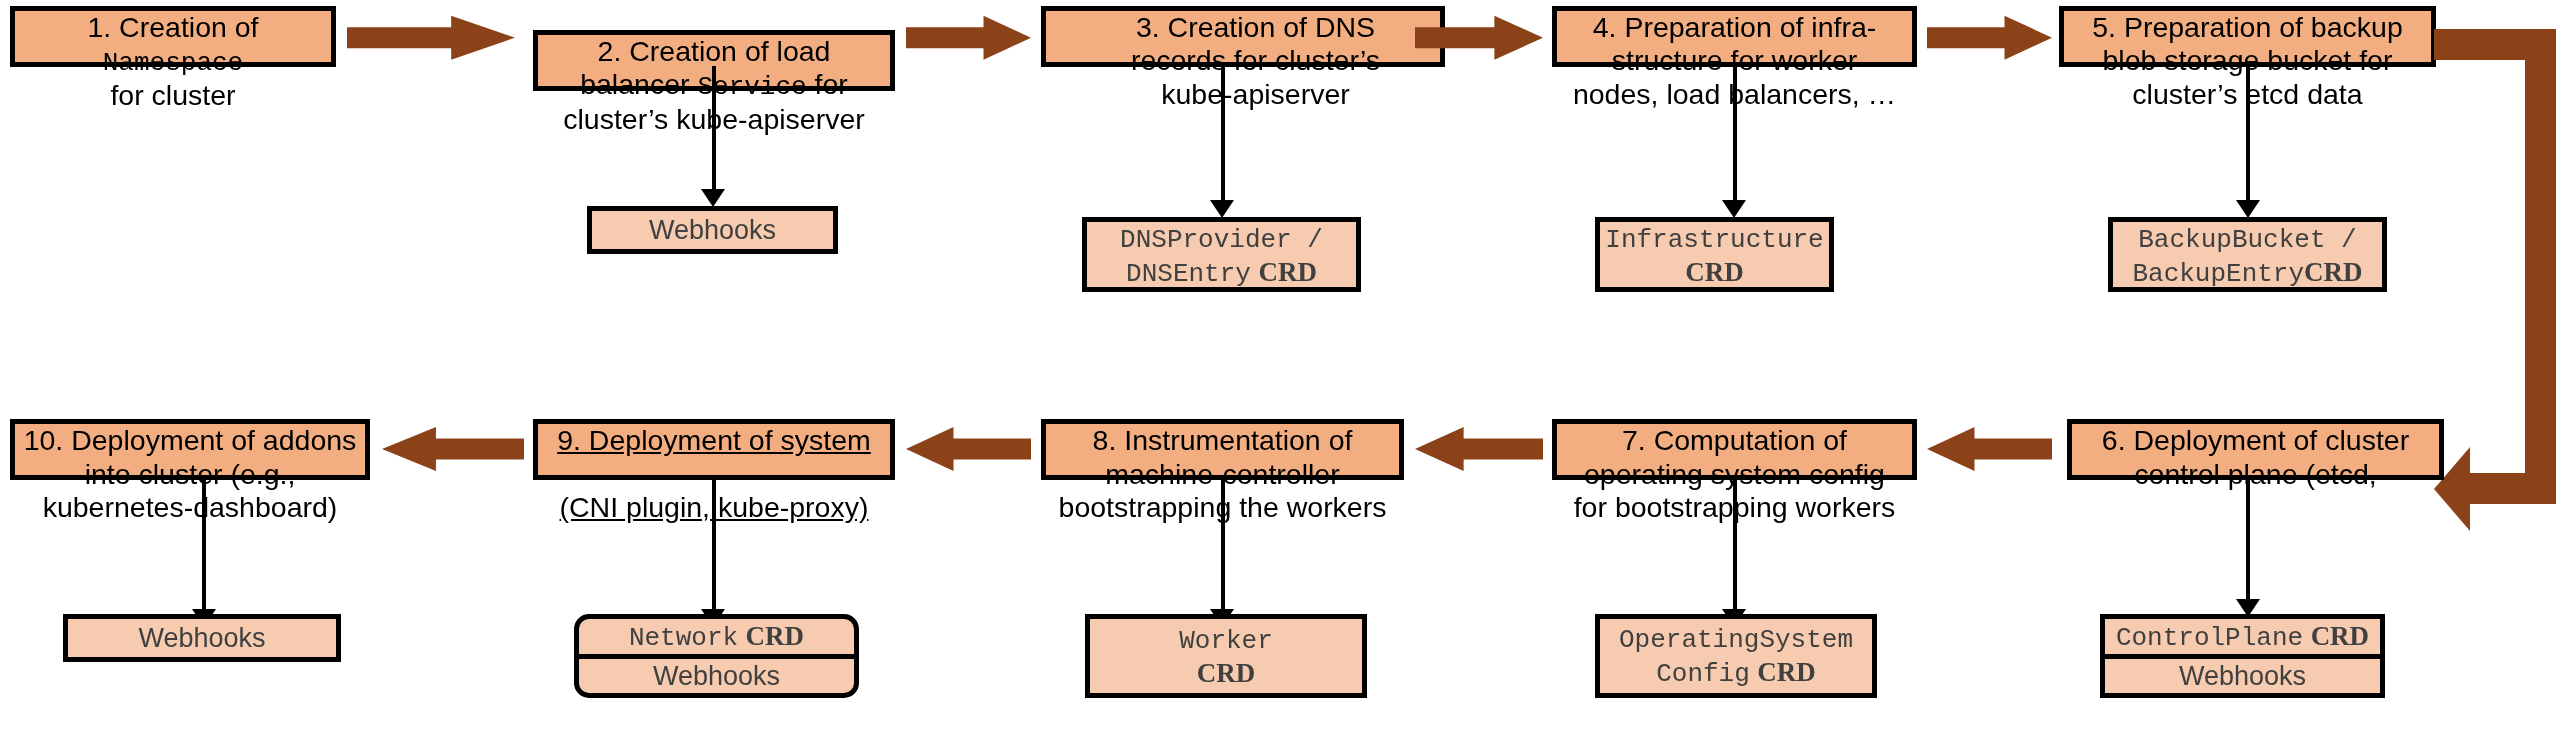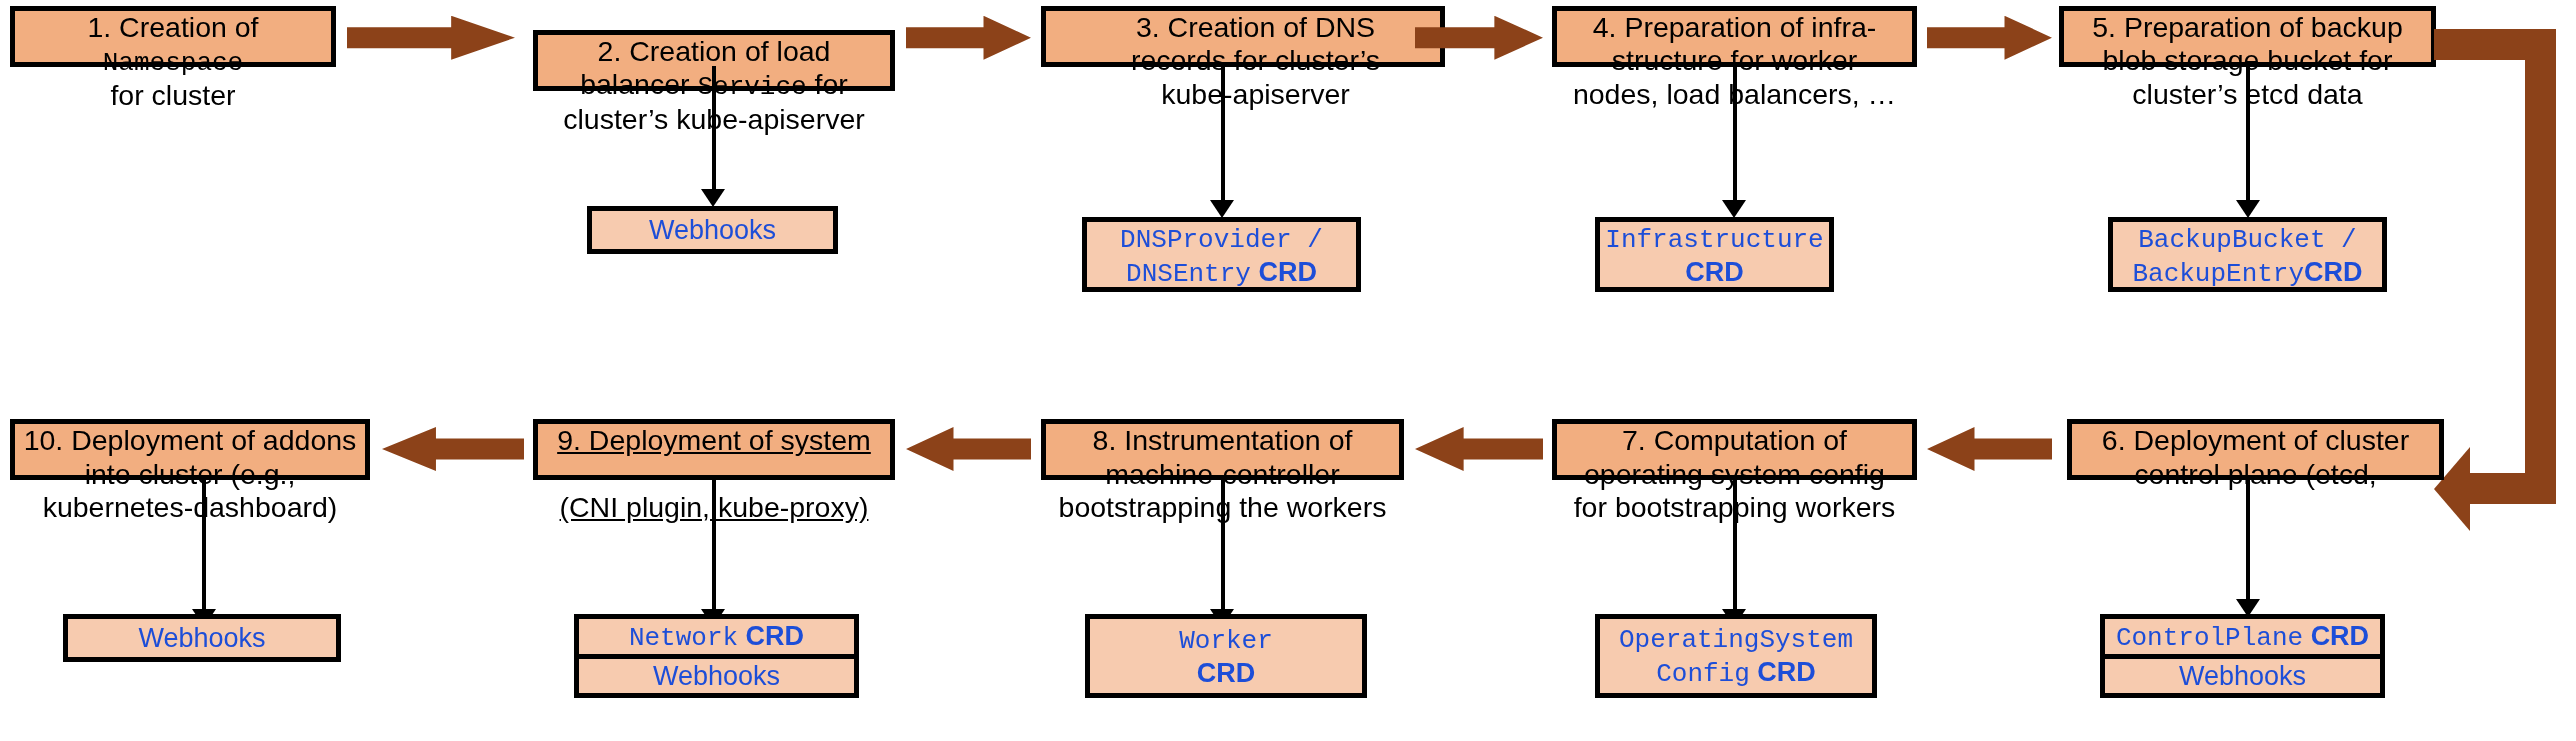--- a/index.html
+++ b/index.html
@@ -44,34 +44,34 @@
     border: 5px solid #000000;
     display: flex;
     flex-direction: column;
   }
   .artifact-cell {
     flex: 1 1 auto;
     display: flex;
     align-items: center;
     justify-content: center;
     text-align: center;
-    color: #1d4ed8;
+    color: #404040;
     font-size: 27px;
     line-height: 1.2;
     font-family: "Liberation Sans", sans-serif;
   }
   .artifact-cell + .artifact-cell {
     border-top: 5px solid #000000;
   }
   .mono {
     font-family: "Liberation Mono", monospace;
     font-size: 26px;
   }
   .crd-tag {
-    font-family: Liberation Sans, sans-serif;
+    font-family: Liberation Serif, serif;
     font-weight: bold;
     font-size: 27px;
   }
 
   
   .block-arrow {
     position: absolute;
     background: #8C4219;
   }
   .block-arrow-right {
@@ -295,21 +295,21 @@
 
   <div class="artifact-box" style="left:1085px; top:614px; width:282px; height:84px;">
     <div class="artifact-cell">
       <div>
         <span class="mono">Worker</span><br>
         <span class="crd-tag">CRD</span>
       </div>
     </div>
   </div>
 
-  <div class="artifact-box" style="left:574px; top:614px; width:285px; height:84px;">
+  <div class="artifact-box" style="left:574px; top:614px; width:285px; height:84px;border-radius:15px;">
     <div class="artifact-cell">
       <div>
         <span class="mono">Network</span>
         <span class="crd-tag">CRD</span>
       </div>
     </div>
     <div class="artifact-cell">
       <span>Webhooks</span>
     </div>
   </div>

